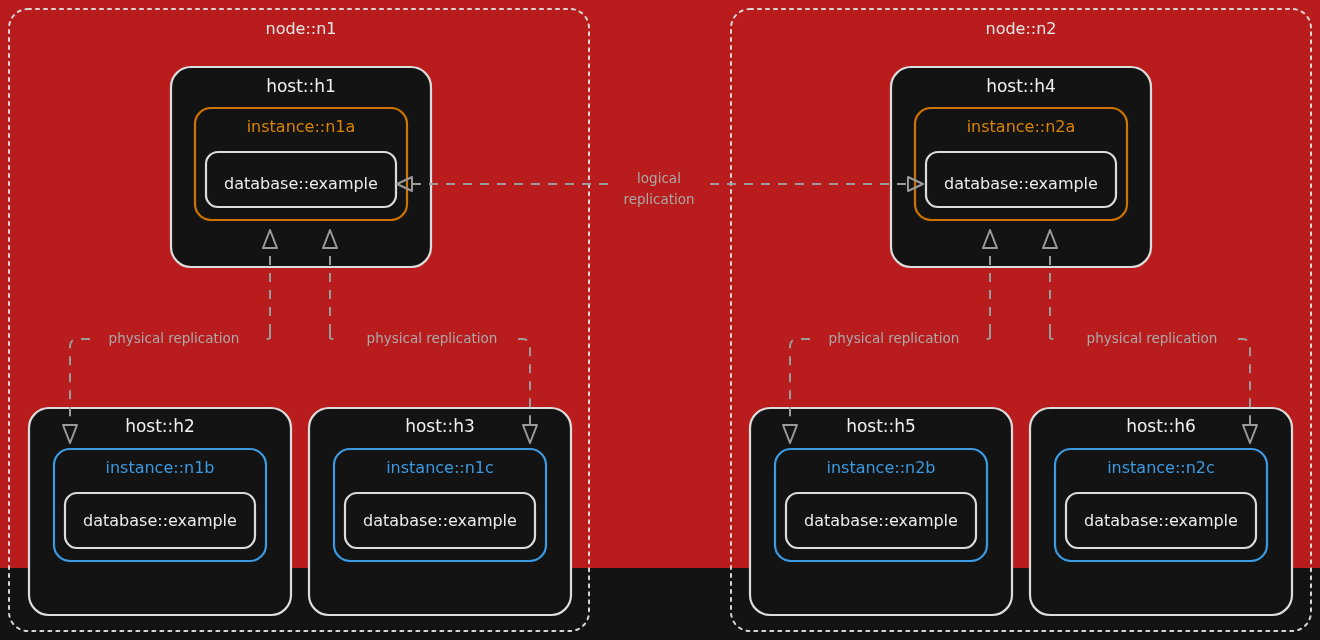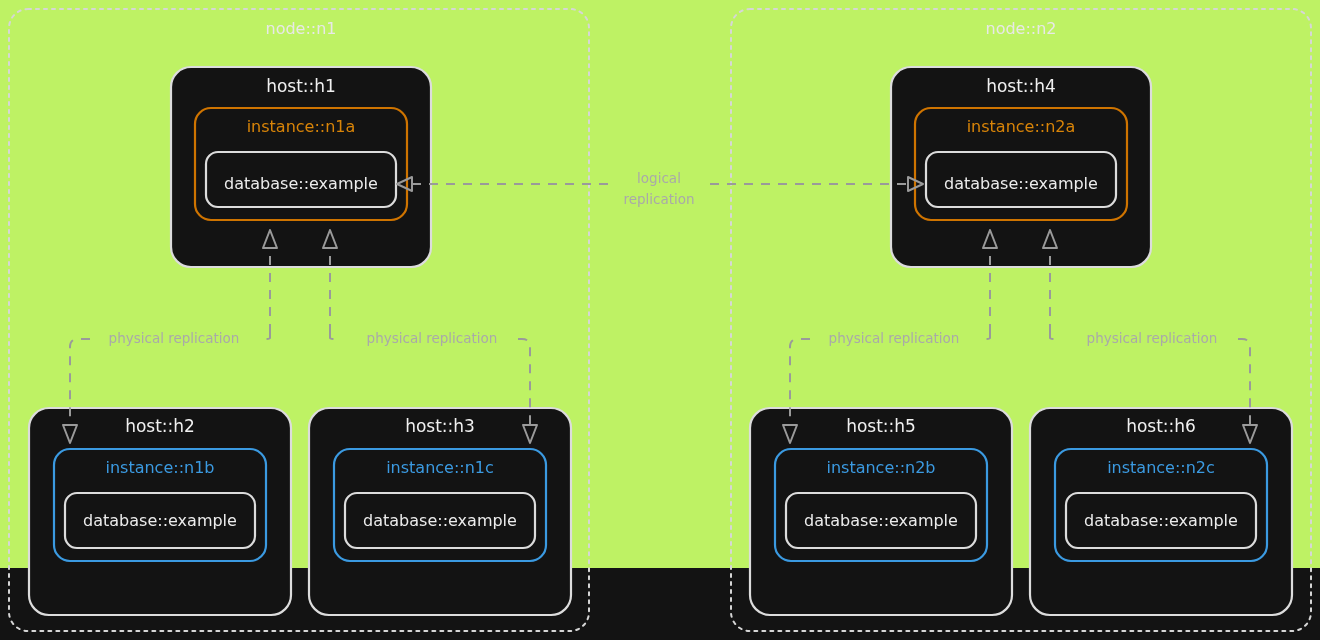--- a/index.html
+++ b/index.html
@@ -10,21 +10,21 @@
   body {
     width: 1320px;
     height: 640px;
     overflow: hidden;
     font-family: "DejaVu Sans", sans-serif;
   }
   #canvas {
     position: relative;
     width: 1320px;
     height: 568px;
-    background: #bef264;
+    background: #b91c1c;
   }
   svg#diagram {
     position: absolute;
     top: 0;
     left: 0;
     width: 1320px;
     height: 640px;
     display: block;
   }
   .node-box {

